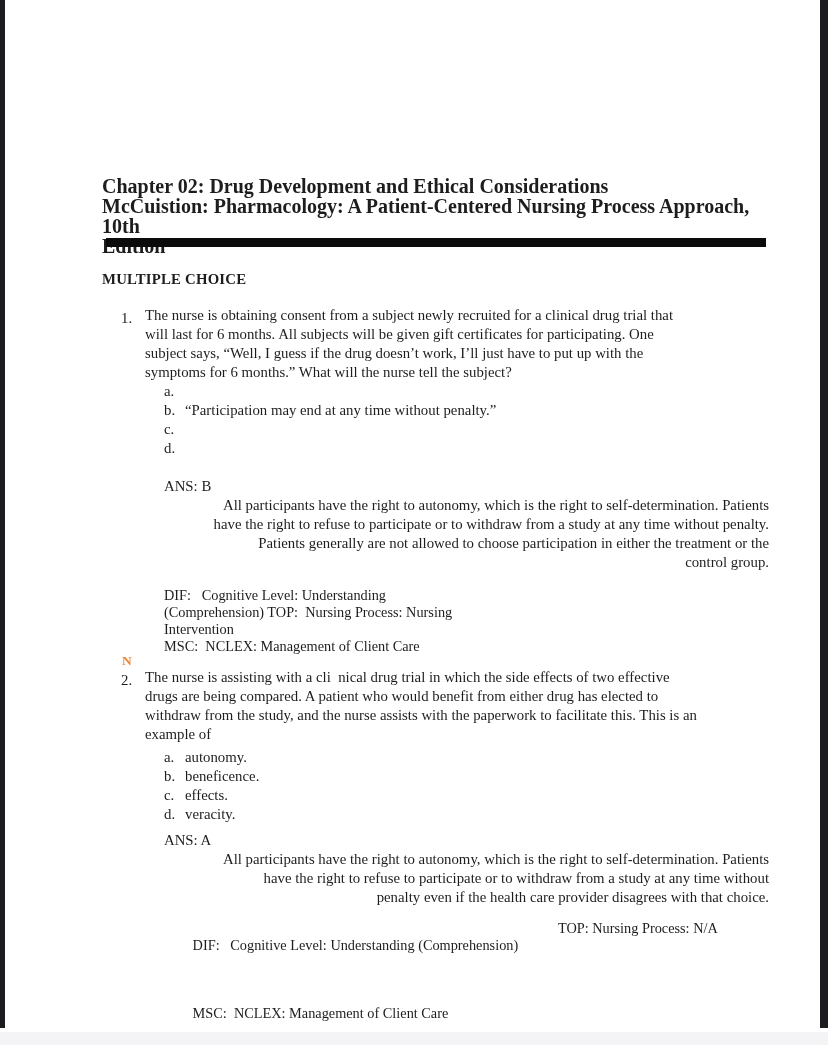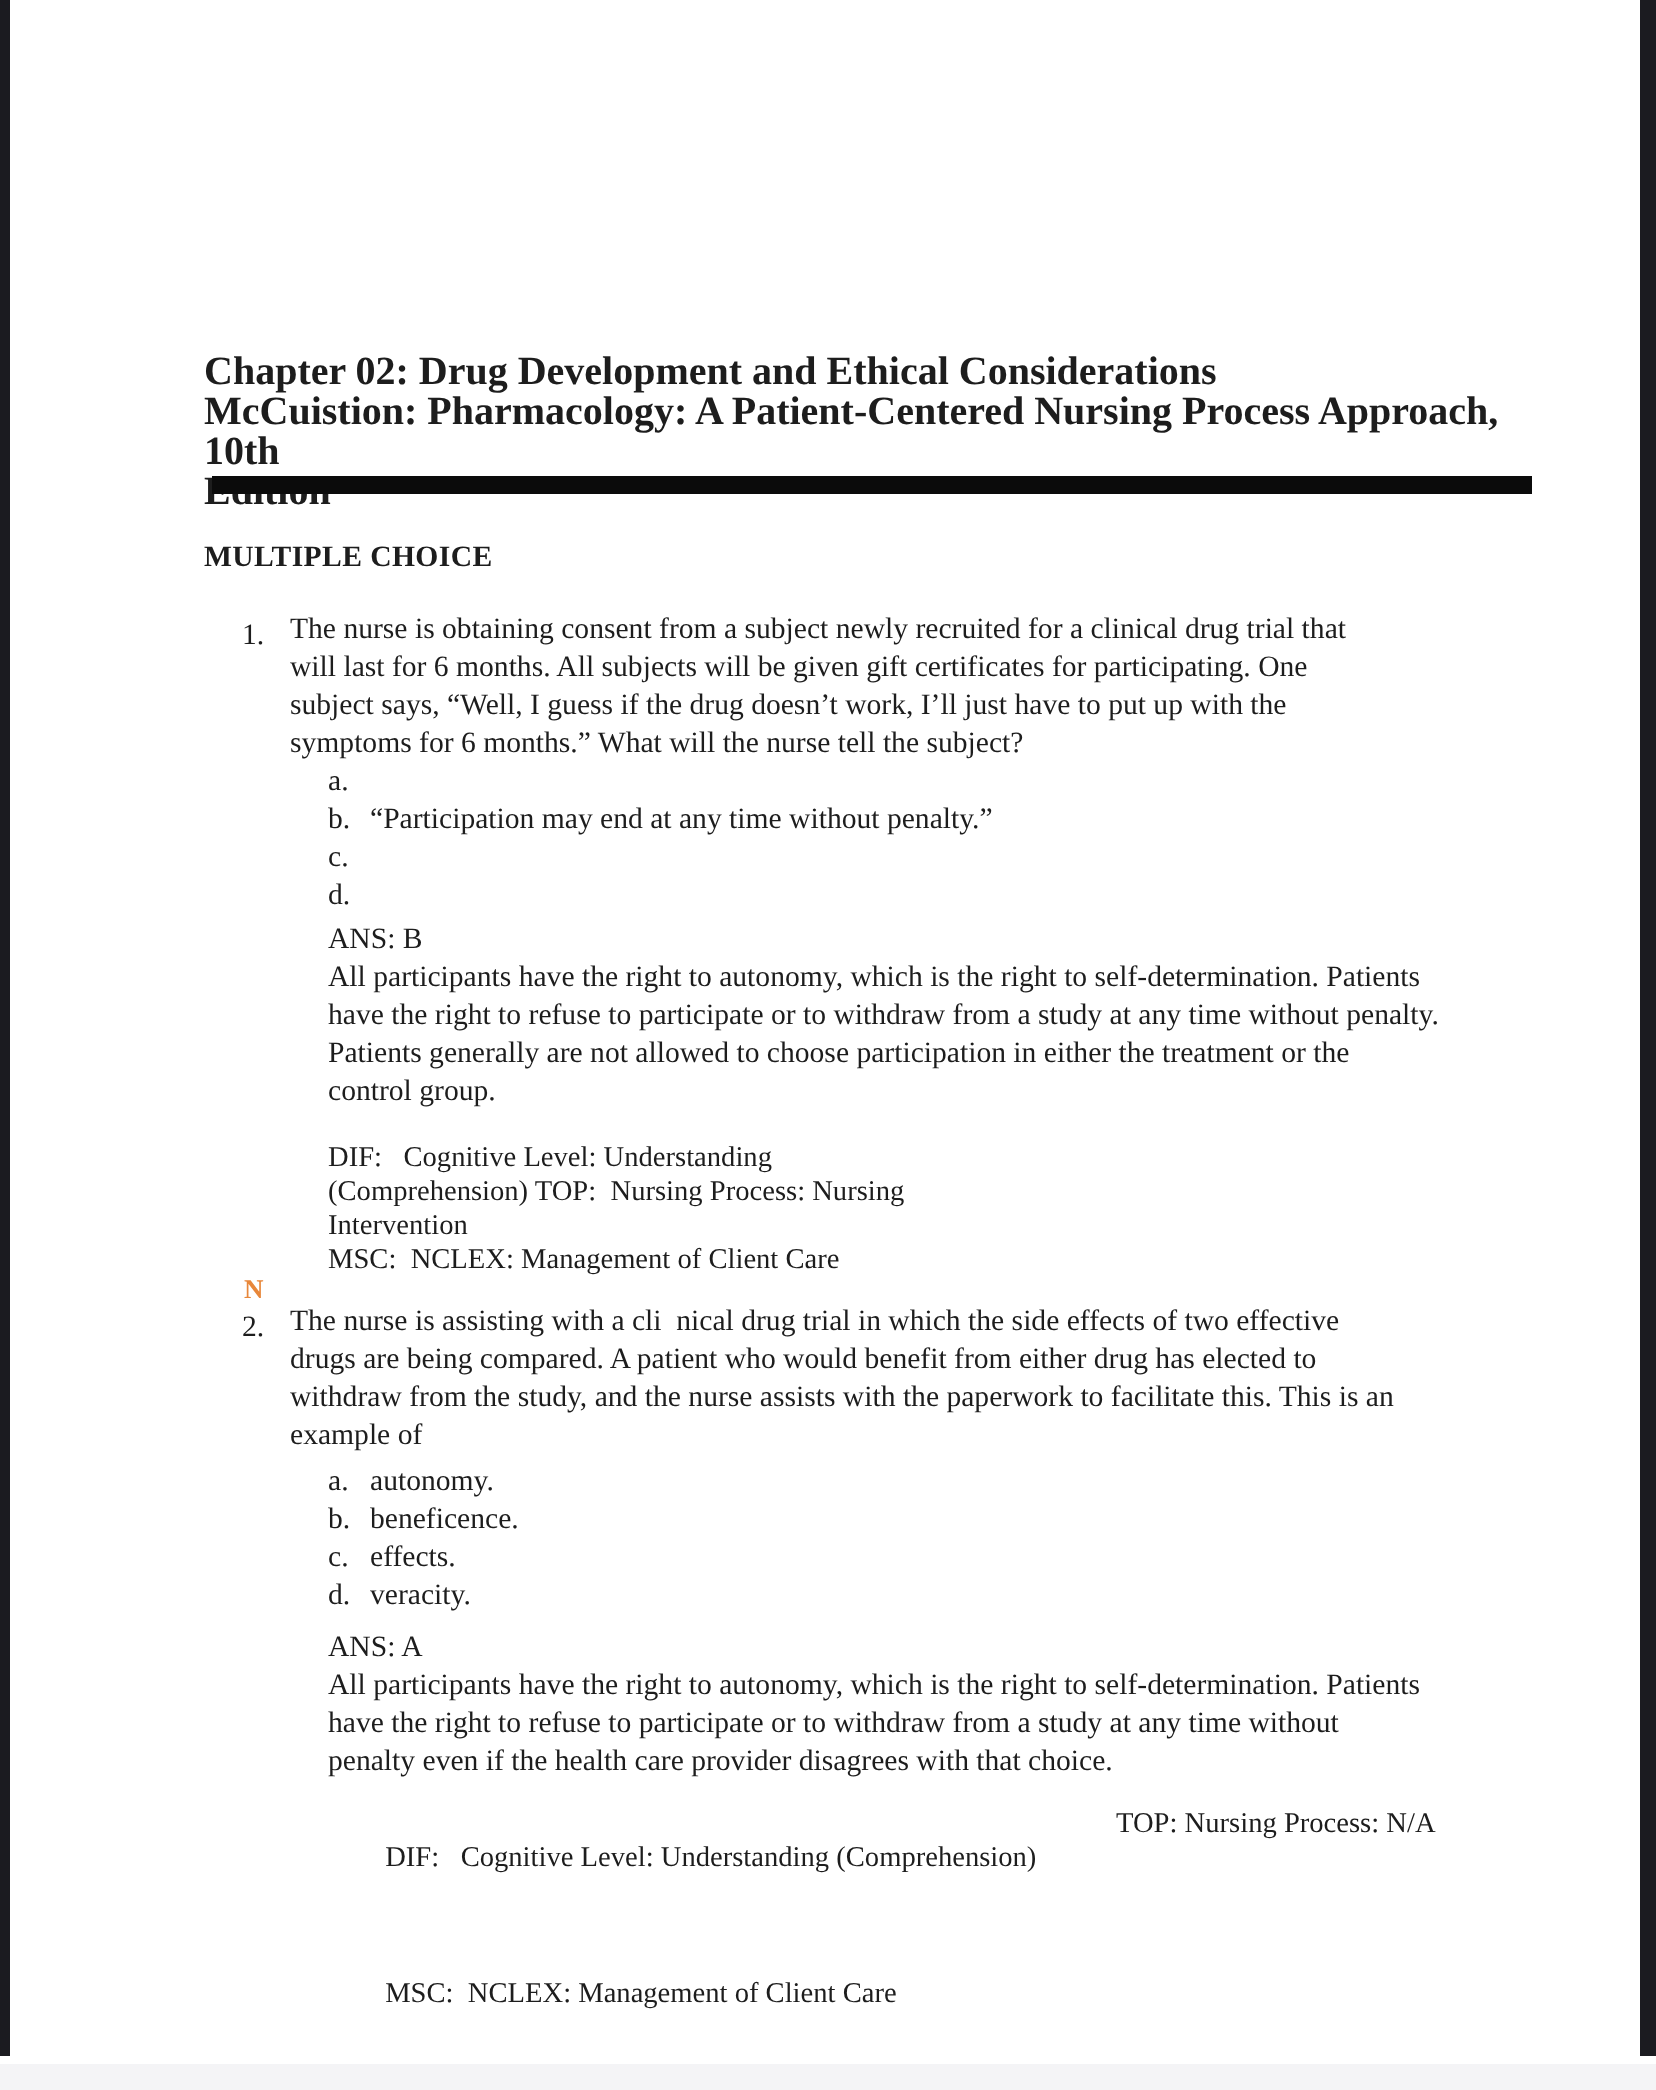--- a/index.html
+++ b/index.html
@@ -33,23 +33,23 @@
   .questions { position:absolute; left:121px; top:303px; width:648px; font-size:14.8px; line-height:19px; }
   .question { position:relative; padding-left:24px; }
   .question + .question { margin-top:13px; }
   .q-num { position:absolute; left:0; top:3px; }
   .q-stem { margin-top:3px; white-space:pre-wrap; }
   .options { margin-left:19px; }
   .option { display:flex; }
   .opt-letter { width:21px; flex:0 0 21px; }
   .opt-text { white-space:pre-wrap; }
   .q2-options { margin-top:4px; }
-  .answer-block { margin-top:3px; margin-left:19px; }
+  .answer-block { margin-top:19px; margin-left:19px; }
   .answer-block.tight { margin-top:7px; }
-  .rationale { white-space:pre-wrap; }
+  .rationale { white-space:pre-wrap;text-align:right; }
   .meta { margin-top:15px; margin-left:19px; font-size:14.3px; line-height:17px; white-space:pre-wrap; }
   .meta.two-col { margin-top:13px; white-space:normal; }
   .meta-row { position:relative; white-space:pre-wrap; }
   .meta-top { position:absolute; left:394px; top:0; white-space:pre-wrap; }
   .watermark {
     position:absolute; left:1px; top:-17px;
     color:#e8873a; font-size:13.5px; font-weight:600;
   }
 </style>
 </head>

